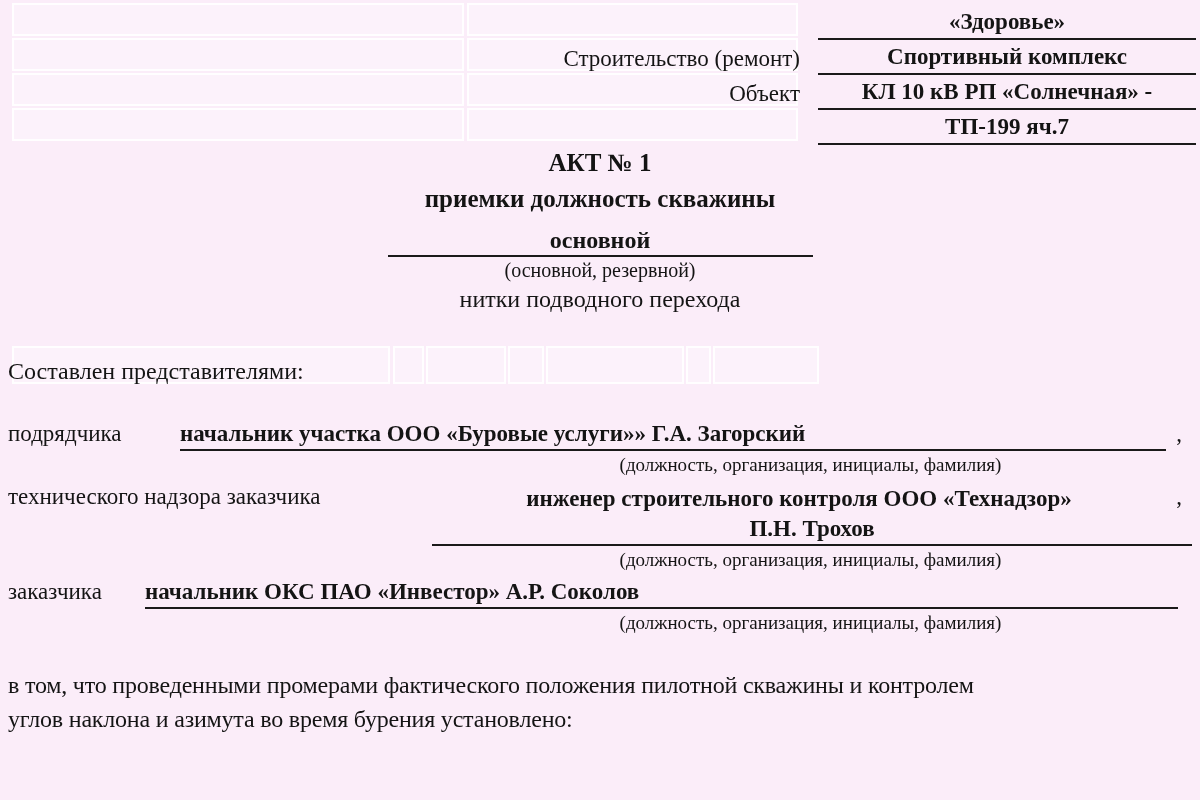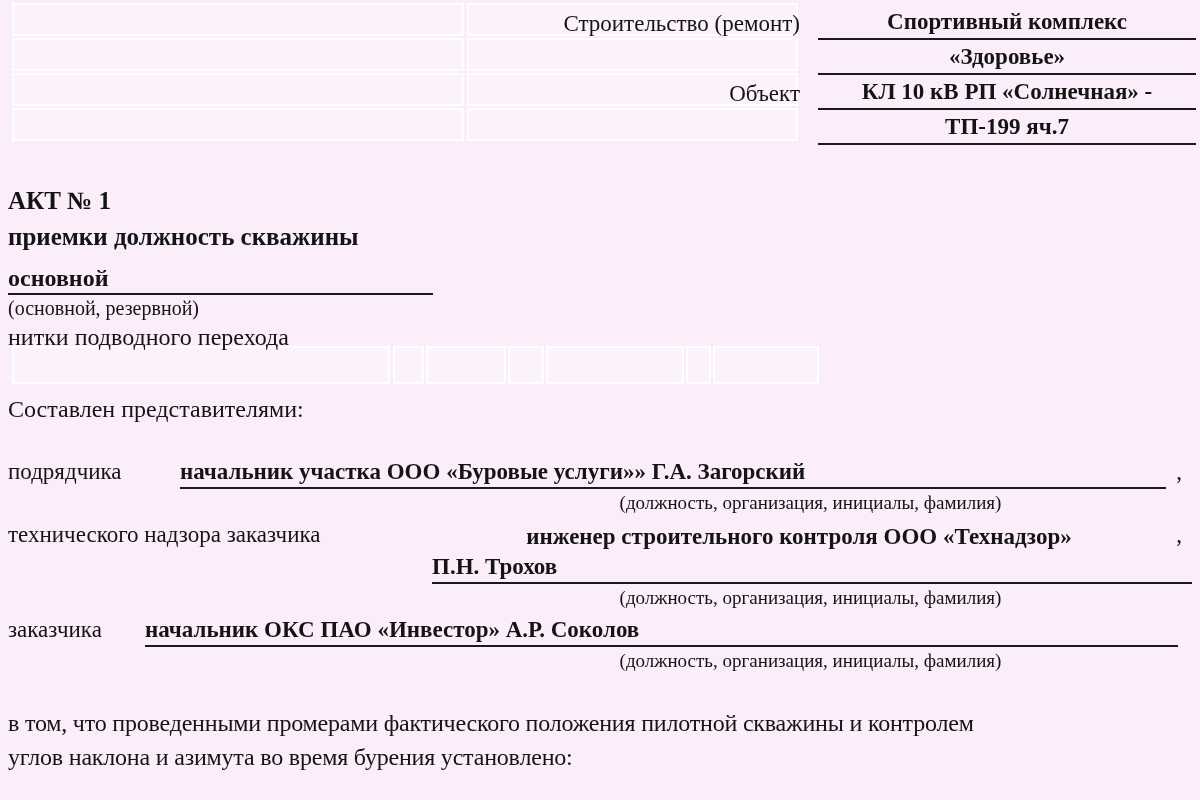--- a/index.html
+++ b/index.html
@@ -27,21 +27,21 @@
   
   .hrow { display: flex; align-items: flex-end; height: 35px; font-size: 23px; }
   .hlabel { flex: 0 0 792px; text-align: right; line-height: 32px; white-space: nowrap; }
   .hvalue {
     flex: 0 0 378px; margin-left: 18px; text-align: center;
     font-weight: 700; line-height: 32px; white-space: nowrap;
     border-bottom: 2px solid var(--line, #1a1a1a);
   }
 
   
-  .title-block { margin-top: 38px; }
+  .title-block { text-align: center; }
   .t-main { font-size: 25px; font-weight: 700; line-height: 36px; }
   .variant-field {
     display: inline-block; width: 425px; margin-top: 8px;
     font-size: 24px; font-weight: 700; line-height: 30px;
     border-bottom: 2px solid var(--line, #1a1a1a);
   }
   .variant-hint { font-size: 20px; line-height: 26px; }
   .t-sub { font-size: 24px; line-height: 32px; }
 
   .date-line { font-size: 24px; line-height: 36px; margin-top: 2px; }
@@ -68,21 +68,21 @@
   .w-tech { flex: 0 0 424px; }
   .w-customer { flex: 0 0 137px; font-family: Liberation Serif, serif; }
   .sline {
     flex: 1; text-align: left; font-weight: 700; line-height: 30px;
     border-bottom: 2px solid var(--line, #1a1a1a); white-space: nowrap;
   }
   .sline-noborder { flex: 1; text-align: center; font-weight: 700; line-height: 30px; white-space: nowrap; }
   .scomma { flex: 0 0 26px; text-align: center; line-height: 30px; padding-bottom: 2px; }
   .sline2 {
     margin-left: 424px; width: 760px; box-sizing: border-box;
-    text-align: left; font-size: 23px; font-weight: 700; line-height: 30px;
+    text-align: center; font-size: 23px; font-weight: 700; line-height: 30px;
     border-bottom: 2px solid var(--line, #1a1a1a);
   }
   .sline-customer { margin-right: 14px; }
   .scaption {
     margin-left: 430px; width: 745px; text-align: center;
     font-size: 19px; line-height: 23px; margin-top: 2px; margin-bottom: 3px;
   }
 
   
   .closing { margin-top: 34px; font-size: 24px; line-height: 34px; letter-spacing: -0.2px; }
@@ -107,26 +107,26 @@
     <div class="gcell" style="left:508px; top:346px; width:36px;  height:38px;"></div>
     <div class="gcell" style="left:546px; top:346px; width:138px; height:38px;"></div>
     <div class="gcell" style="left:686px; top:346px; width:25px;  height:38px;"></div>
     <div class="gcell" style="left:713px; top:346px; width:106px; height:38px;"></div>
   </div>
 
   <div class="content">
 
     <div class="hdr">
       <div class="hrow">
+        <div class="hlabel"></div>
+        <div class="hvalue">«Здоровье»</div>
+      </div>
+      <div class="hrow">
         <div class="hlabel">Строительство (ремонт)</div>
         <div class="hvalue">Спортивный комплекс</div>
-      </div>
-      <div class="hrow">
-        <div class="hlabel"></div>
-        <div class="hvalue">«Здоровье»</div>
       </div>
       <div class="hrow">
         <div class="hlabel">Объект</div>
         <div class="hvalue">КЛ 10 кВ РП «Солнечная» -</div>
       </div>
       <div class="hrow">
         <div class="hlabel"></div>
         <div class="hvalue">ТП-199 яч.7</div>
       </div>
     </div>

